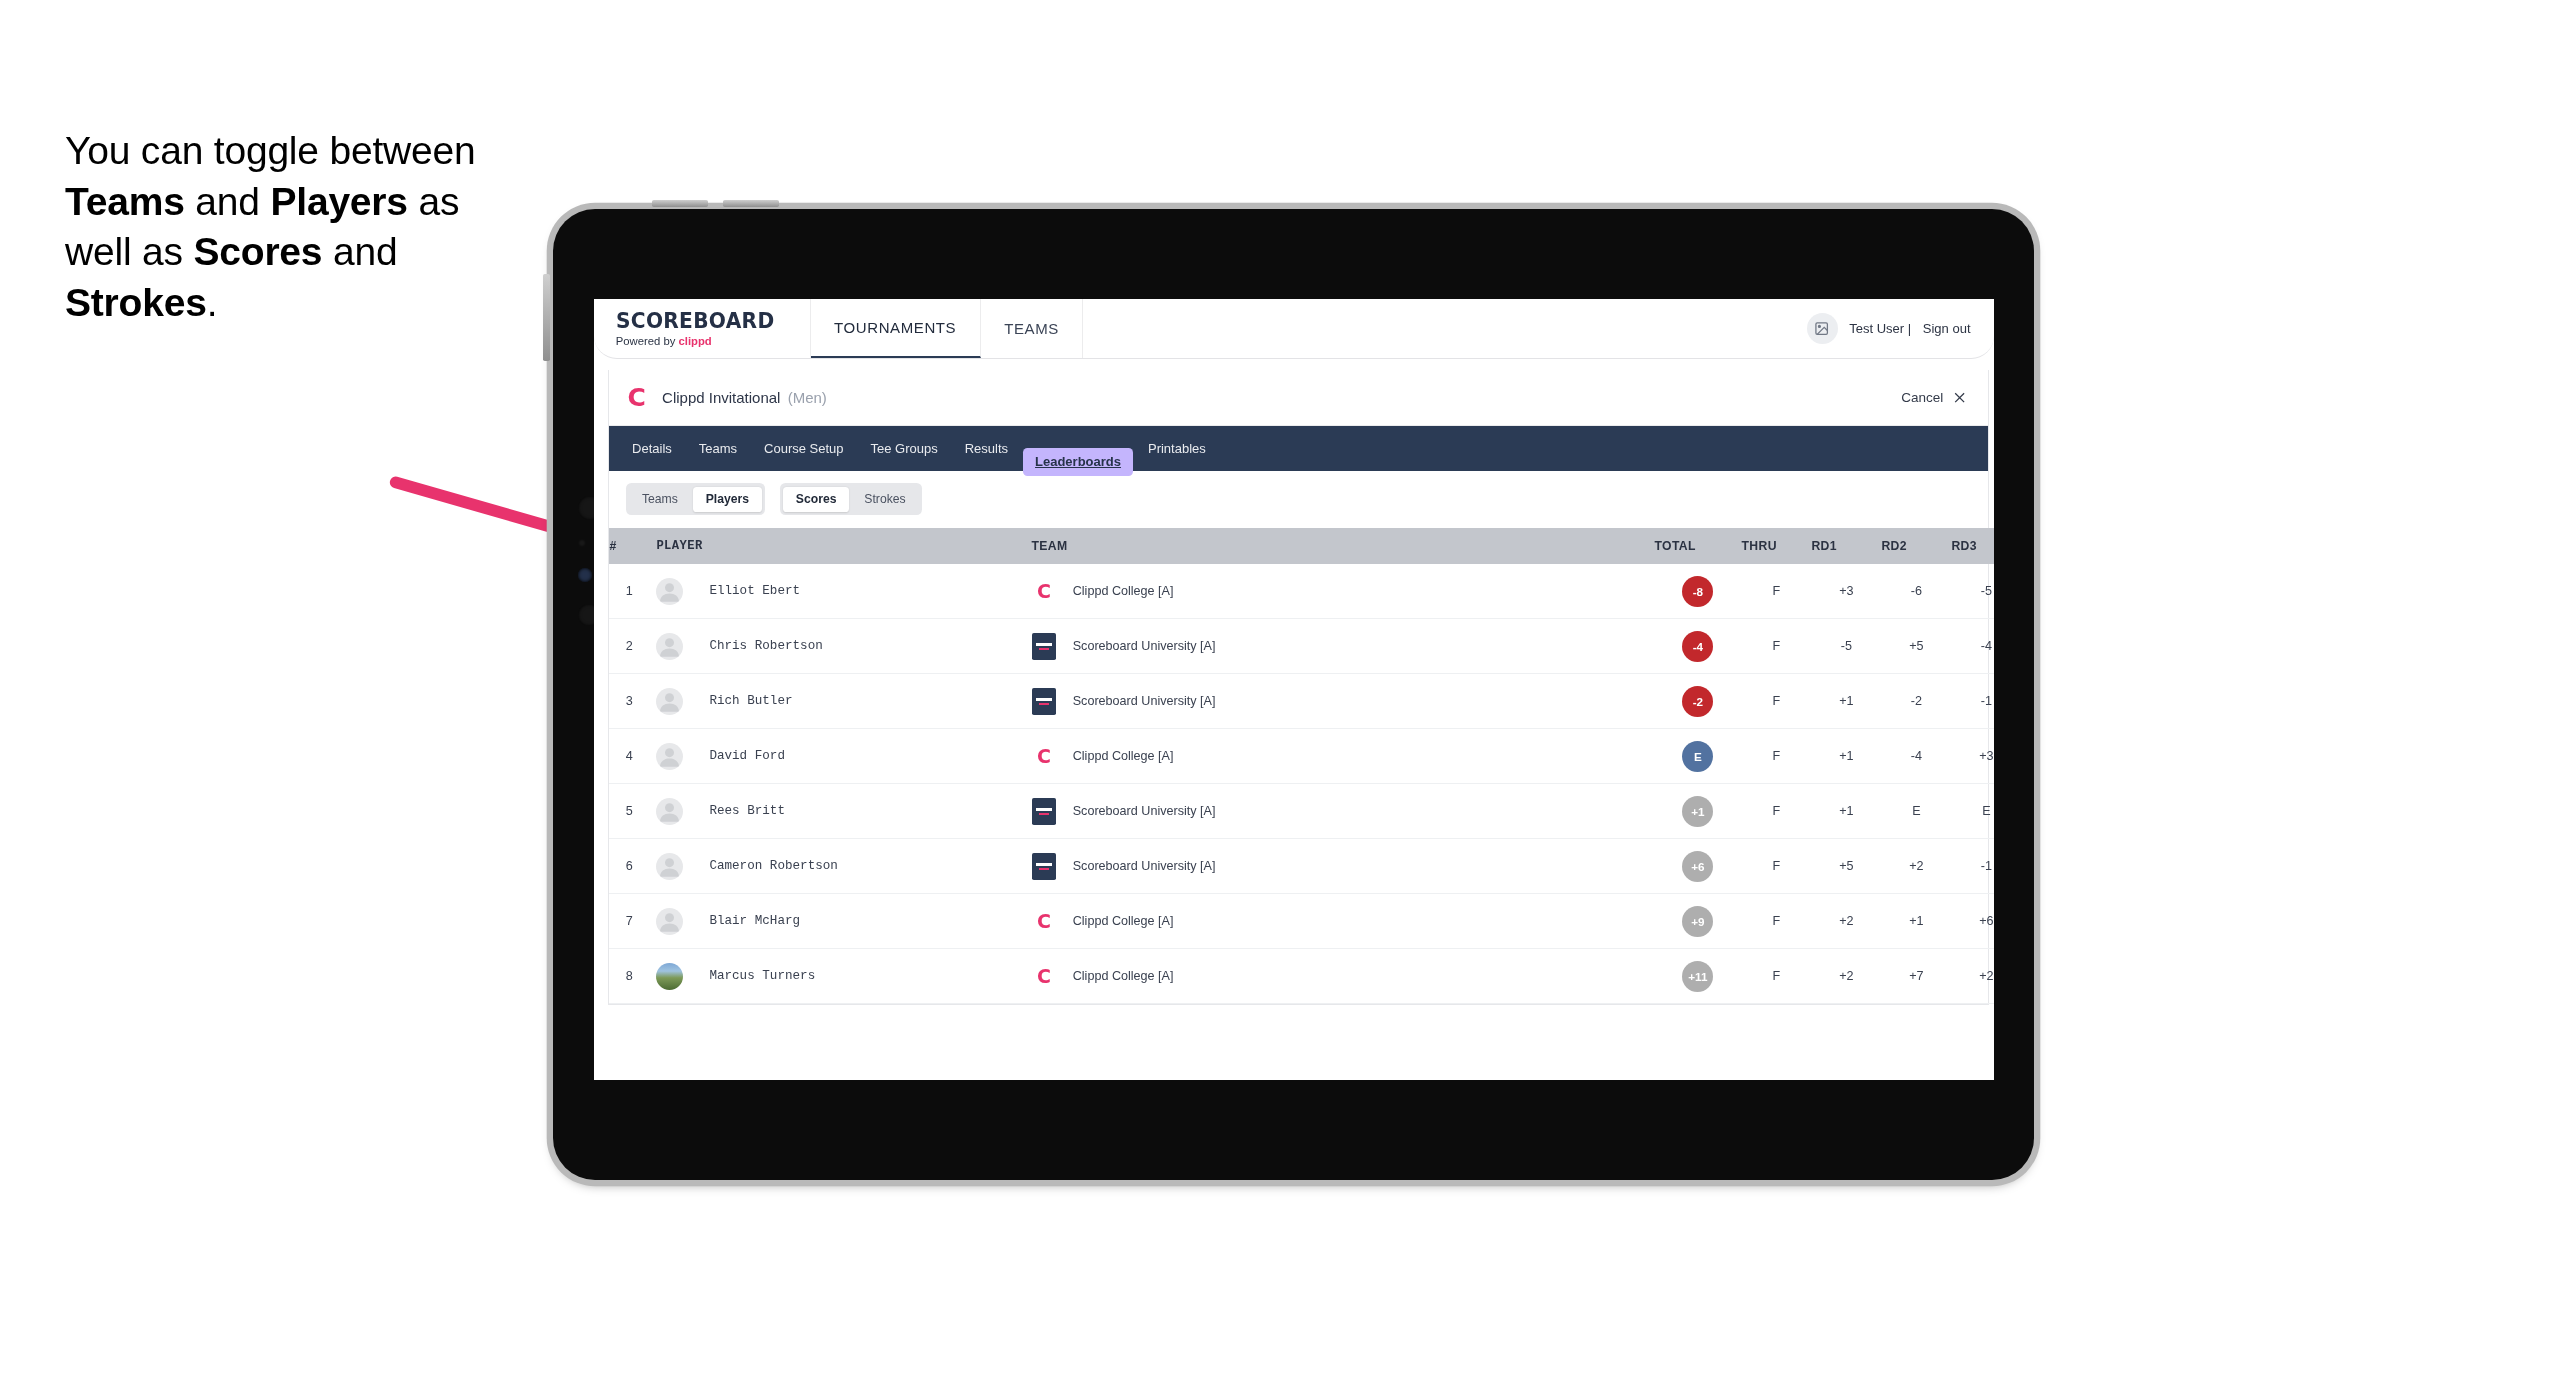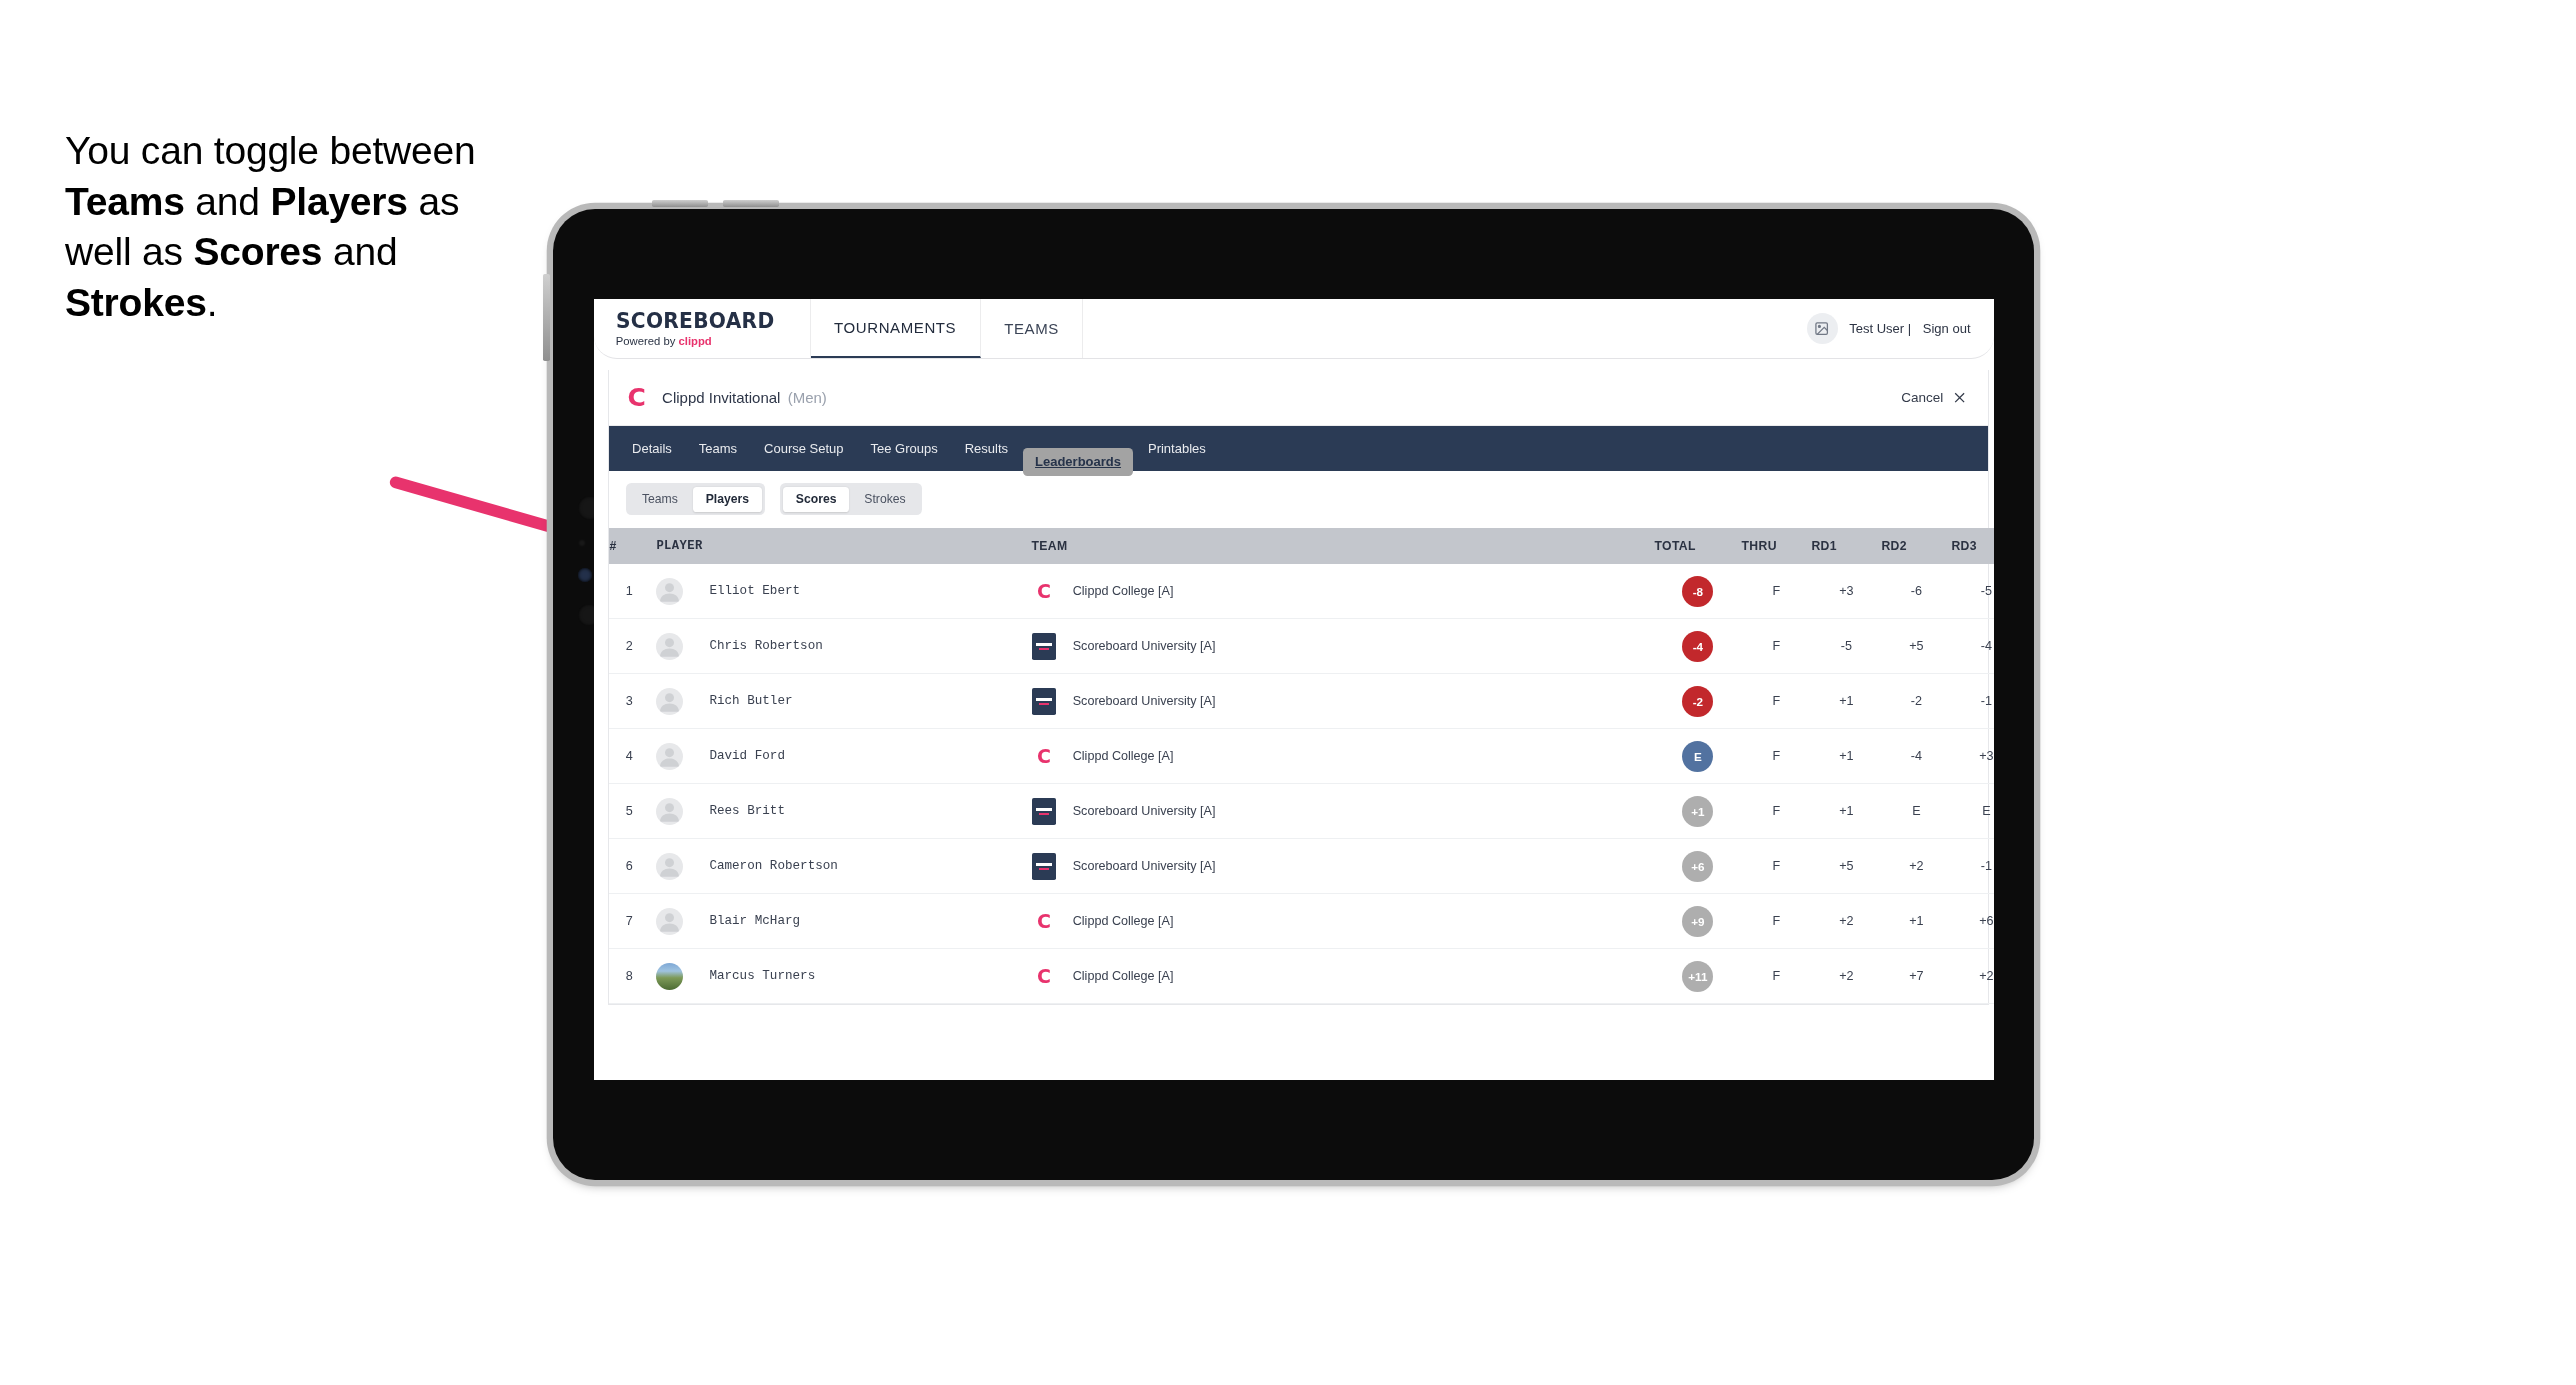--- a/index.html
+++ b/index.html
@@ -110,21 +110,21 @@
 
   
   .sectnav {
     display: flex; align-items: center; gap: 3.6px; height: 45px;
     background: #2b3b55; padding: 0 11px;
   }
   .sectnav-item {
     font-size: 13px; color: #e9ebef; padding: 6.3px 11.7px; border-radius: 4.5px; cursor: pointer;
   }
   .sectnav-item.active {
-    background: #a3a3a3; color: #26334a; font-weight: 600; text-decoration: underline; margin-top: 27px;
+    background: #c4b5fd; color: #26334a; font-weight: 600; text-decoration: underline; margin-top: 27px;
   }
 
   
   .toggles { display: flex; align-items: center; gap: 14.4px; padding: 12.6px 0 12.6px 16.3px; background:#fff; }
   .tgroup { display: flex; background: #e6e7ea; border-radius: 5.4px; padding: 3.6px; gap: 2.7px; }
   .tbtn {
     font-size: 12.2px; color: #4a5160; padding: 5.4px 12.6px; border-radius: 3.6px; cursor: pointer;
   }
   .tbtn.active { background: #fff; color: #222a39; font-weight: 600; box-shadow: 0 0.9px 1.8px rgba(0,0,0,.12); }
 

